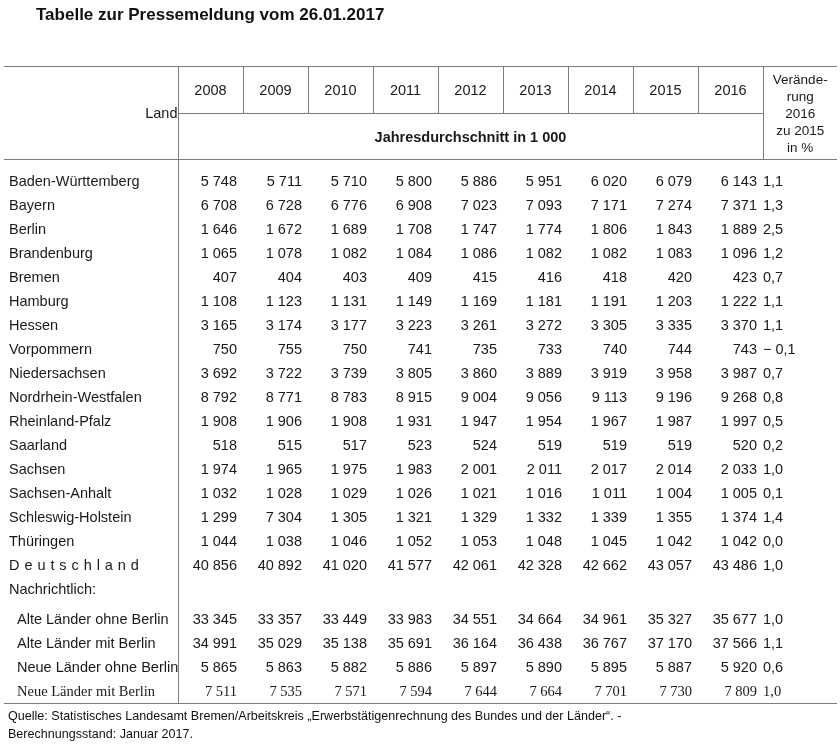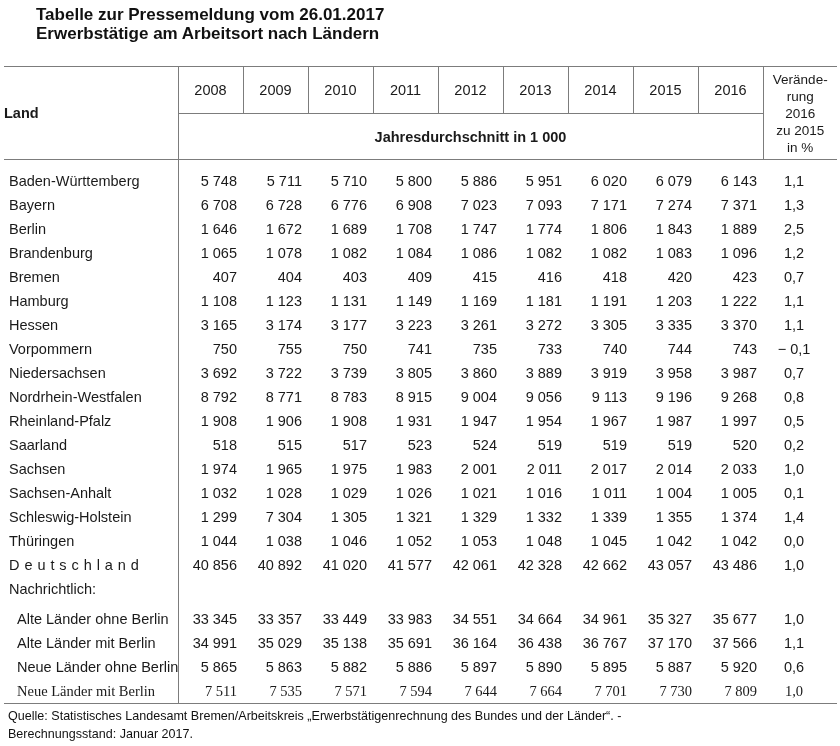--- a/index.html
+++ b/index.html
@@ -15,21 +15,21 @@
   table.data {
     position:absolute; left:4px; top:66px; width:833px;
     border-collapse:collapse; table-layout:fixed; font-size:14.5px;
   }
   col.land-col { width:174px; }
   col.year-col { width:65px; }
   col.chg-col  { width:74px; }
   thead th { font-weight:normal; padding:0; }
   .h-land {
     border-top:1px solid #7c7c7c; border-right:1px solid #7c7c7c;
-    border-bottom:1px solid #7c7c7c; text-align:left; vertical-align:middle;font-weight:bold;
+    border-bottom:1px solid #7c7c7c; text-align:right; vertical-align:middle;
   }
   .h-year {
     border:1px solid #7c7c7c; height:46px; vertical-align:middle;
   }
   .h-chg {
     border-top:1px solid #7c7c7c; border-left:1px solid #7c7c7c;
     border-bottom:1px solid #7c7c7c;
     white-space:pre-line; line-height:17px; font-size:13.5px;
     text-align:center; vertical-align:middle; padding:1px 2px;
   }
@@ -38,33 +38,32 @@
     text-align:center; vertical-align:middle;font-weight:bold;
   }
   tbody td { height:24px; padding:0; vertical-align:middle; }
   tbody tr.spacer-top td { height:9px; }
   tbody tr.spacer-mid td { height:6px; }
   tbody tr:last-child td { border-bottom:1px solid #7c7c7c;font-family:Liberation Serif, serif; }
   td.land { padding-left:5px; border-right:1px solid #7c7c7c; white-space:nowrap; }
   td.land.indent { padding-left:13px; }
   td.land.spaced { letter-spacing:0.34em; }
   td.num { text-align:right; padding-right:6px; white-space:nowrap; }
-  td.chg { text-align:center; padding-right:12px; white-space:nowrap; }
+  td.chg { text-align:left; padding-right:12px; white-space:nowrap; }
   .footer {
     position:absolute; left:8px; top:707px; width:900px;
     font-size:13.5px; line-height:18px; color:#111;
     transform:scaleX(0.93); transform-origin:0 0;
   }
 </style>
 </head>
 <body>
 
 <div class="title">
   <div>Tabelle zur Pressemeldung vom 26.01.2017</div>
-  <div>Erwerbstätige am Arbeitsort nach Ländern</div>
 </div>
 
 <table class="data">
   <colgroup>
     <col class="land-col">
     <col class="year-col">
       <col class="year-col">
       <col class="year-col">
     <col class="year-col">
       <col class="year-col">

